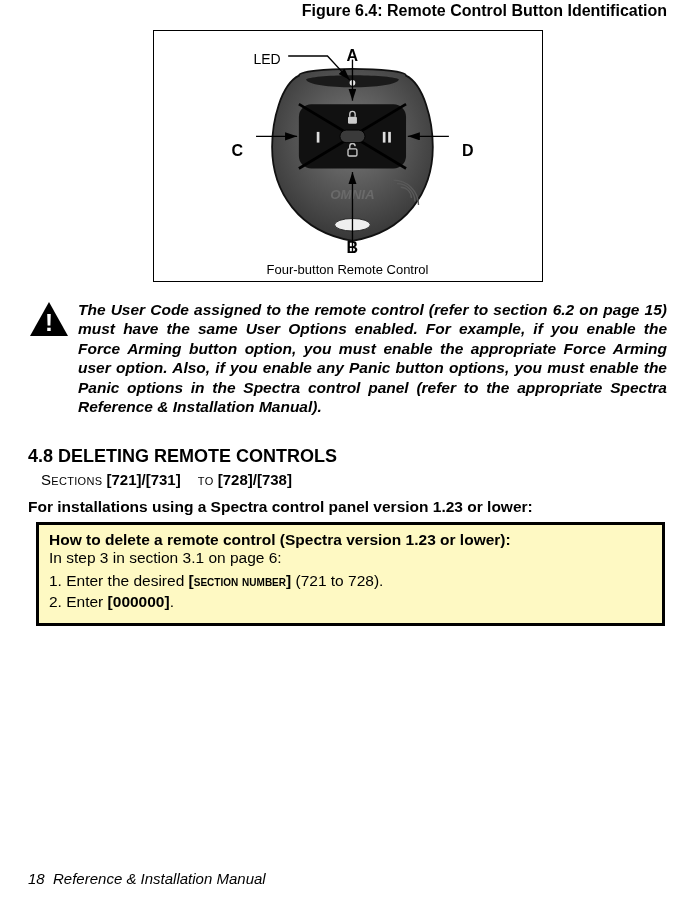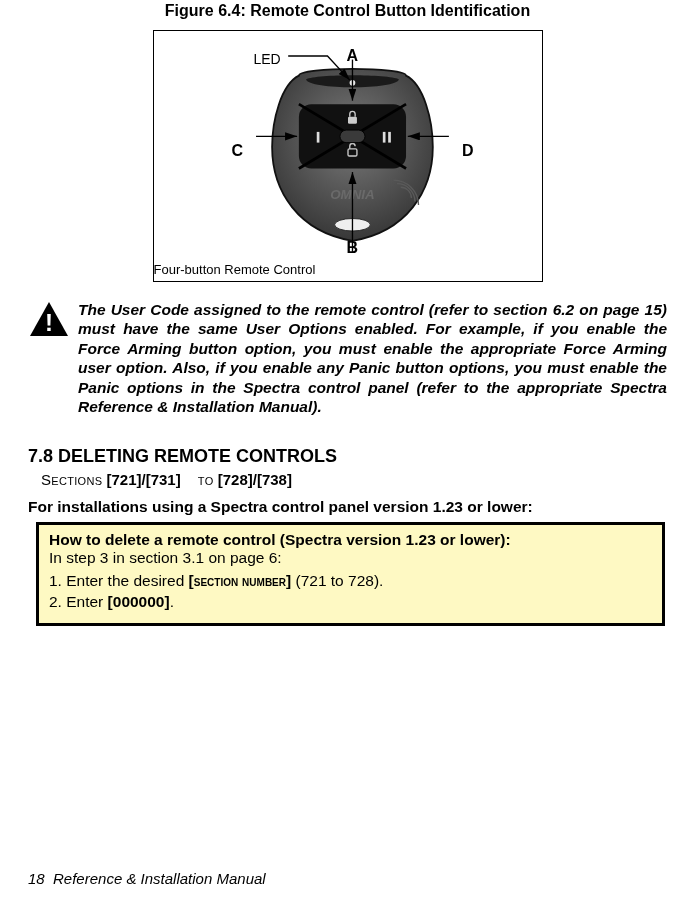--- a/index.html
+++ b/index.html
@@ -8,21 +8,21 @@
       height: 909px;
       background: #fff;
       font-family: Arial, Helvetica, sans-serif;
       color: #000;
       padding: 0 28px;
       position: relative;
     }
     .figure-title {
       font-weight: bold;
       font-size: 16px;
-      text-align: center;
+      text-align: right;
       margin-top: 2px;
       margin-bottom: 10px;
     }
     .figure-box {
       width: 390px;
       height: 252px;
       border: 1.5px solid #000;
       margin: 0 auto 18px auto;
       position: relative;
       background: #fff;
@@ -31,21 +31,21 @@
       position: absolute;
       inset: 0;
       width: 100%;
       height: 100%;
     }
     .figure-caption {
       position: absolute;
       bottom: 4px;
       left: 0;
       right: 0;
-      text-align: left;
+      text-align: center;
       font-size: 13px;
     }
     .label-led {
       position: absolute;
       top: 20px;
       left: 100px;
       font-size: 14px;
     }
     .label-A { position: absolute; top: 16px; left: 193px; font-weight: bold; font-size: 16px; }
     .label-B { position: absolute; bottom: 24px; left: 193px; font-weight: bold; font-size: 16px; }
@@ -193,21 +193,21 @@
 </div>
 
 <div class="warning-block">
   <svg class="warn-icon" viewBox="0 0 42 38">
     <path d="M21 2 L40 36 L2 36 Z" fill="#000"></path>
     <text x="21" y="31" text-anchor="middle" font-family="Arial" font-size="24" font-weight="bold" fill="#fff">!</text>
   </svg>
   <div class="warn-text">The User Code assigned to the remote control (refer to section 6.2 on page 15) must have the same User Options enabled. For example, if you enable the Force Arming button option, you must enable the appropriate Force Arming user option. Also, if you enable any Panic button options, you must enable the Panic options in the Spectra control panel (refer to the appropriate Spectra Reference &amp; Installation Manual).</div>
 </div>
 
-<div class="section-heading">7.8 DELETING REMOTE CONTROLS</div>
+<div class="section-heading">4.8 DELETING REMOTE CONTROLS</div>
 <div class="sections-line">
   <span class="sc">Sections</span>
   <b>[721]/[731]</b>
   <span class="sc">to</span>
   <b>[728]/[738]</b>
 </div>
 <div class="instruction-line">For installations using a Spectra control panel version 1.23 or lower:</div>
 
 <div class="howto-box">
   <div class="howto-title">How to delete a remote control (Spectra version 1.23 or lower):</div>

